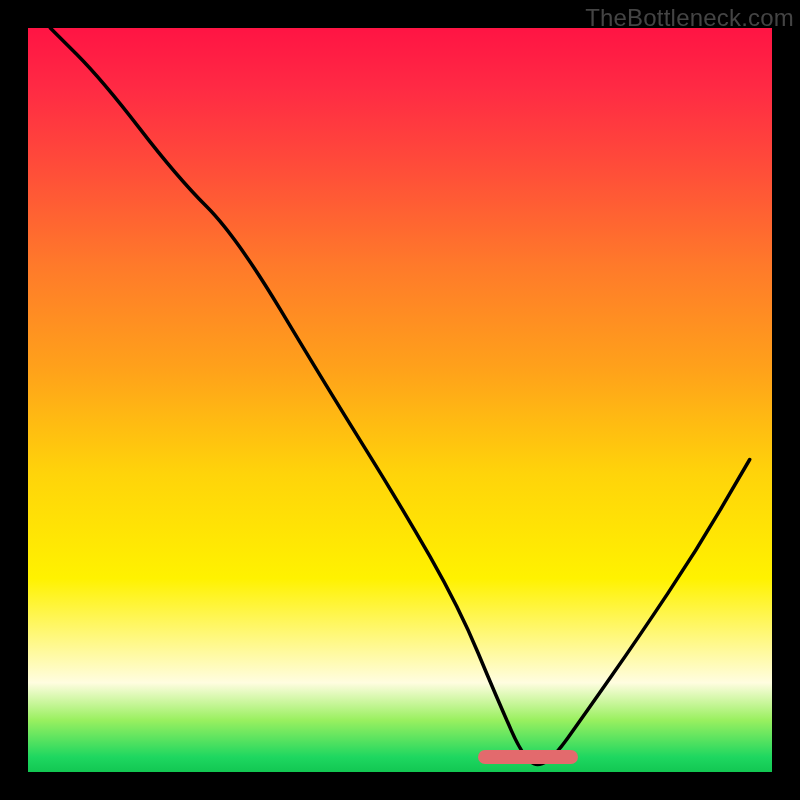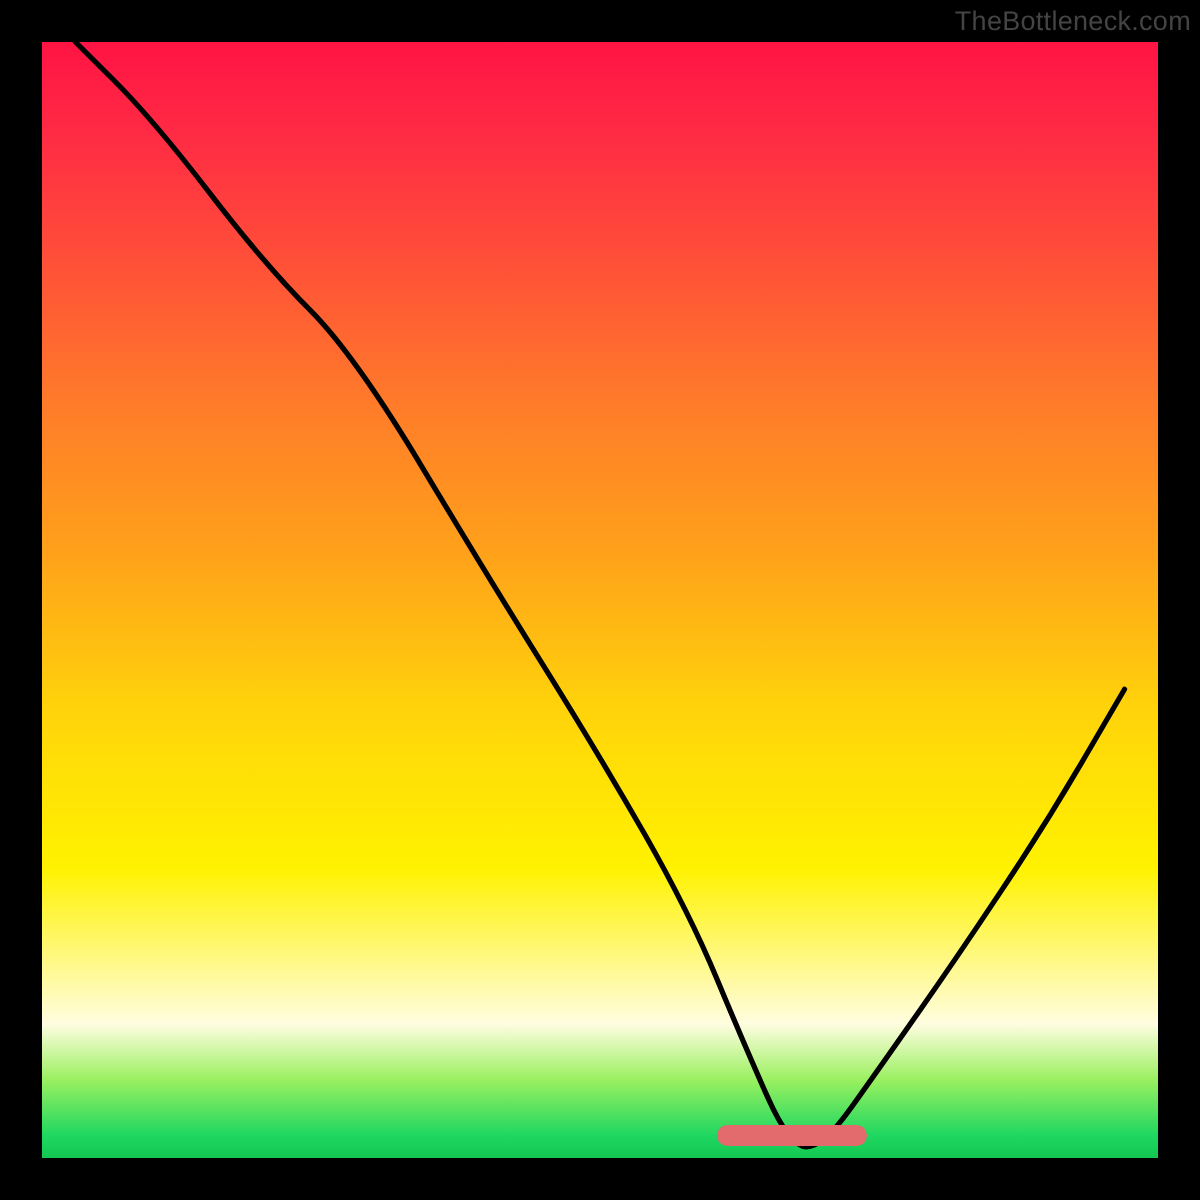--- a/index.html
+++ b/index.html
@@ -39,21 +39,21 @@
       #9af060 93%,
       #1ed760 98%,
       #12c752 100%
     );
   }
   .watermark {
     position: absolute;
     top: 4px;
     right: 6px;
     color: #444;
-    font-size: 18px;
+    font-size: 24px;
     font-weight: 500;
     letter-spacing: 0.2px;
     user-select: none;
   }
   svg.curve {
     position: absolute;
     left: 0;
     top: 0;
     width: 744px;
     height: 744px;

